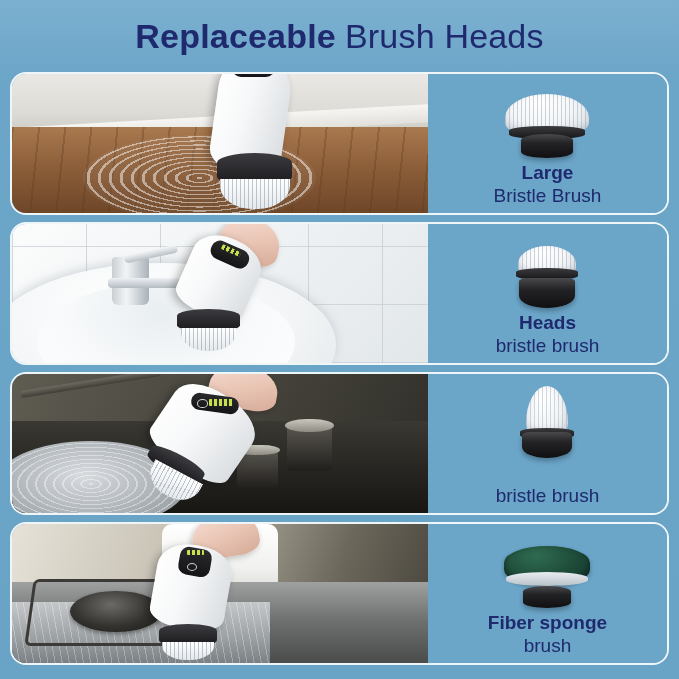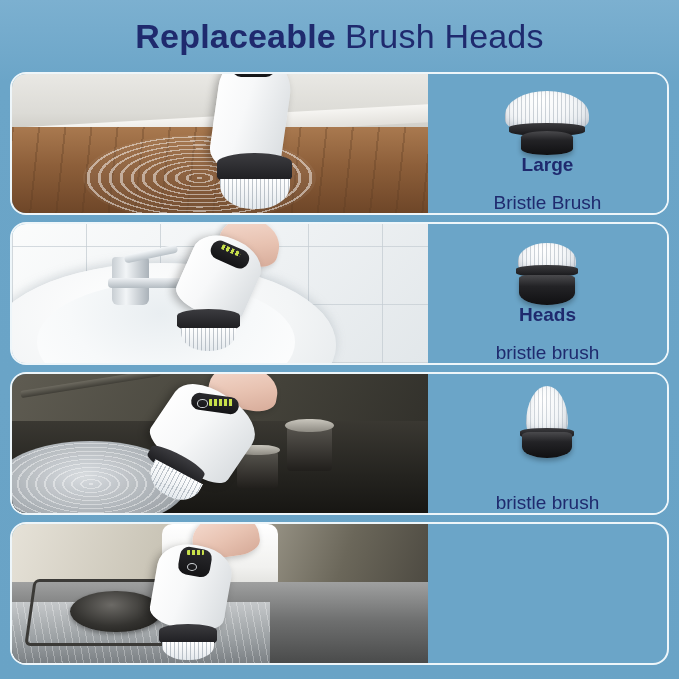--- a/index.html
+++ b/index.html
@@ -73,31 +73,32 @@
     align-items: center;
     justify-content: flex-start;
     padding-top: 6px;
     box-sizing: border-box;
   }
   .label-text {
     text-align: center;
     line-height: 1.06;
     color: #1f2a6e;
     margin-top: auto;
+    padding-bottom: 7px;
   }
   .label-line1 {
     display: block;
     font-size: 19px;
     font-weight: 700;
   }
   .label-line2 {
     display: block;
     font-size: 19px;
     font-weight: 400;
-    margin-top: 18px;
+    margin-top: 3px;
   }
 
   
   .head-art {
     position: relative;
     width: 100%;
     height: 78px;
     display: flex;
     align-items: flex-end;
     justify-content: center;
@@ -457,16 +458,29 @@
             <div class="dev-hand" style="left:44%;top:-14%;width:54%;height:34%;transform:rotate(-8deg);"></div>
             <div class="dev-body" style="left:14%;top:10%;width:60%;height:66%;transform:rotate(10deg);"></div>
             <div class="dev-panel" style="left:34%;top:12%;width:26%;height:22%;transform:rotate(10deg);"></div>
             <div class="dev-leds" style="left:40%;top:14%;width:14%;height:4%;"></div>
             <div class="dev-power" style="left:40%;top:24%;width:7%;height:5%;"></div>
             <div class="dev-head-base" style="left:18%;top:72%;width:46%;height:18%;"></div>
             <div class="dev-bristles" style="left:20%;top:86%;width:42%;height:14%;"></div>
           </div>
         </div>
       </div>
+      <div class="panel-label">
+        <div class="head-art">
+          <div class="head-inner" style="width:96px;height:66px;">
+            <div class="sponge-disc" style="width:86px;height:40px;top:4px;"></div>
+            <div class="sponge-rim" style="width:82px;height:14px;top:30px;"></div>
+            <div class="base" style="width:48px;height:22px;"></div>
+          </div>
+        </div>
+        <div class="label-text">
+          <span class="label-line1">Fiber sponge</span>
+          <span class="label-line2">brush</span>
+        </div>
+      </div>
     </div>
 
   </div>
 </div>
 
 </body></html>

